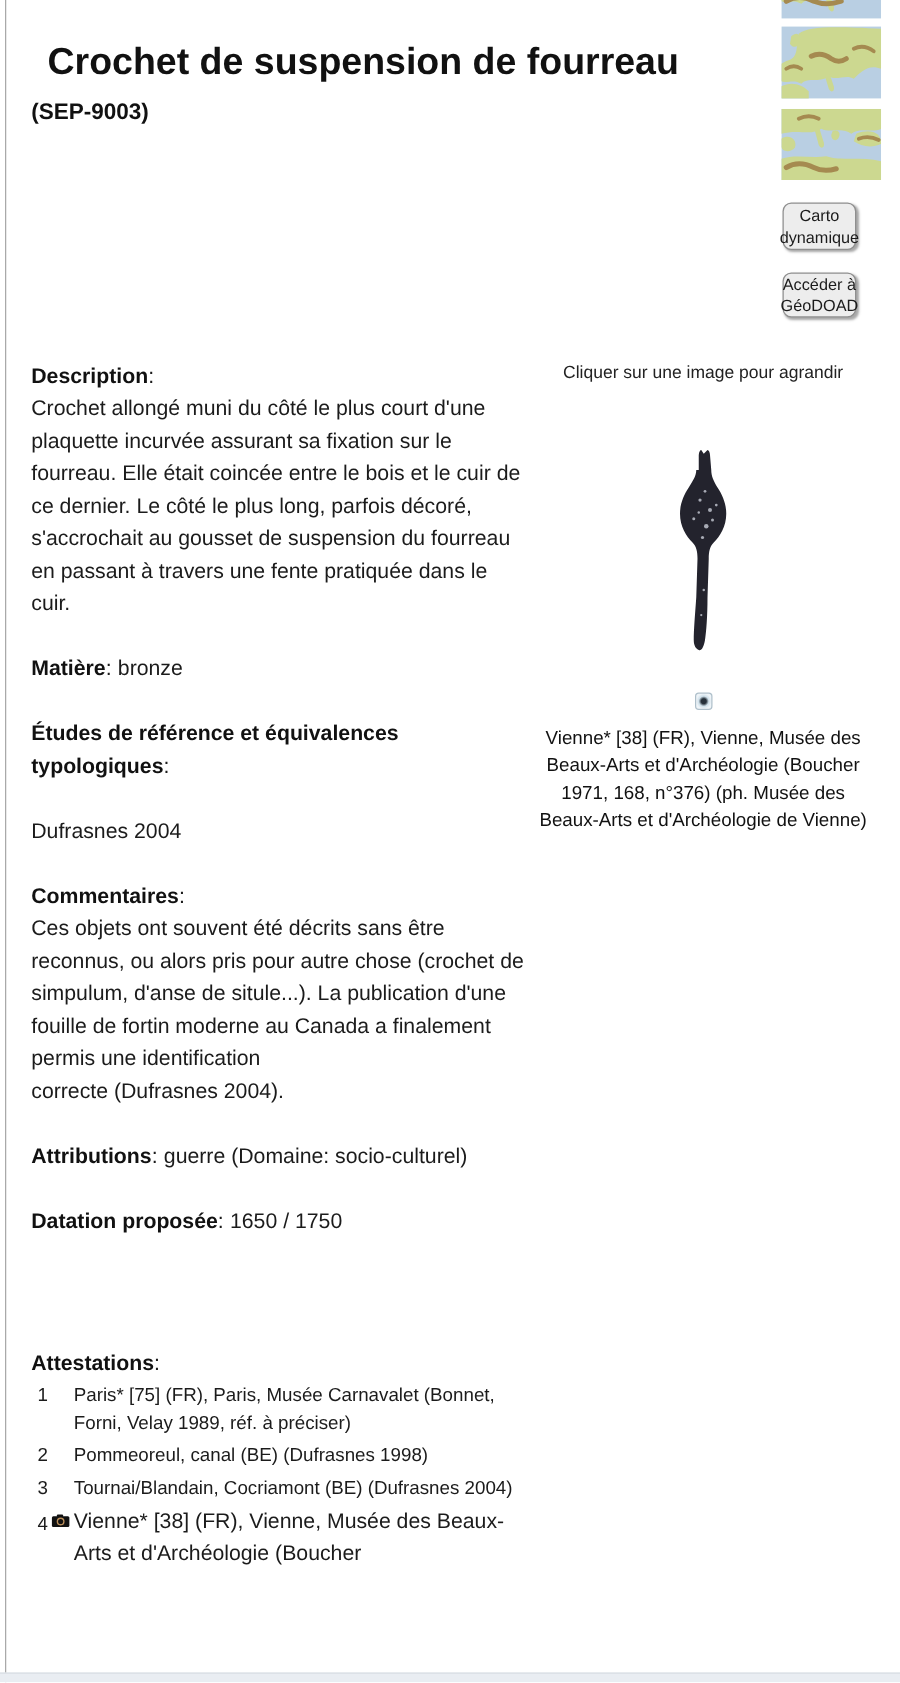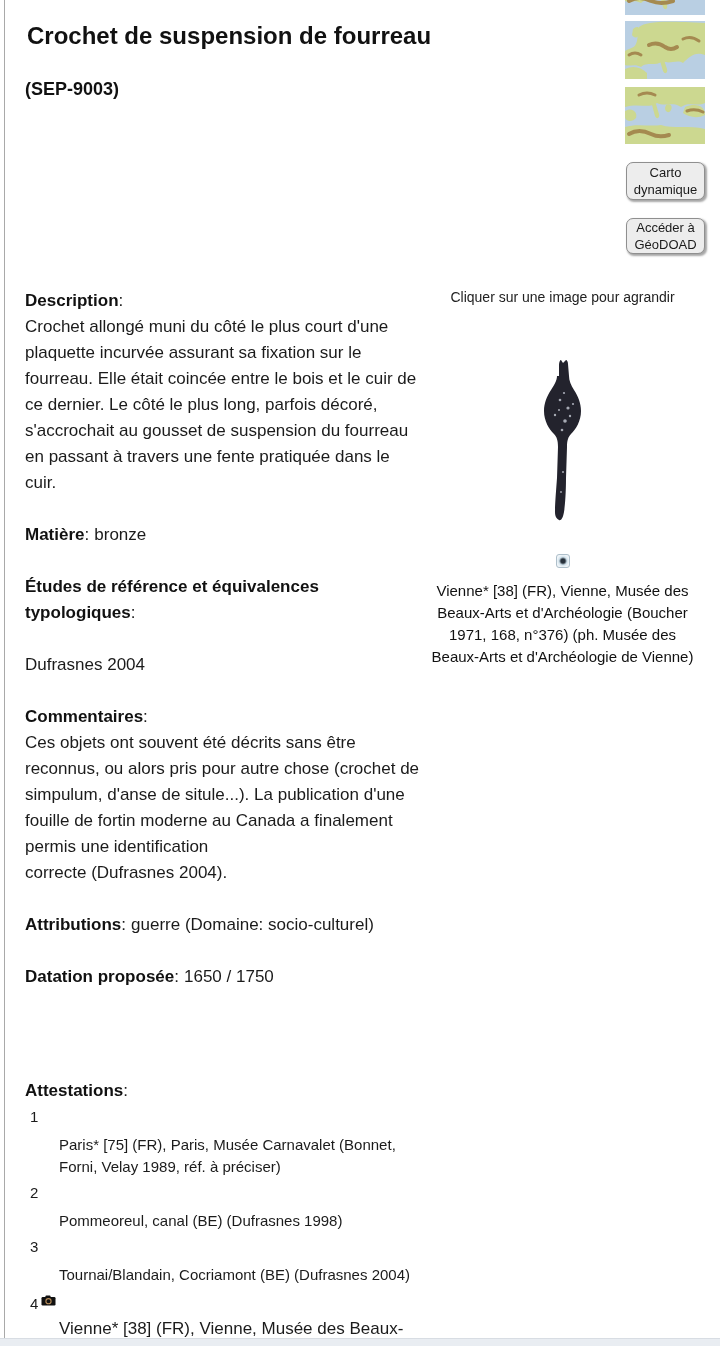--- a/index.html
+++ b/index.html
@@ -1,48 +1,48 @@
 <!DOCTYPE html>
 <html><head>
 <meta charset="utf-8">
 <style>
   html,body{margin:0;padding:0;background:#fff;}
   .page{position:relative;width:720px;height:1346px;background:#ffffff;overflow:hidden;
         font-family:"Liberation Sans", sans-serif;color:#1b1b1b;}
   .vline{position:absolute;left:4px;top:0;width:1px;height:1346px;background:#a9a9a9;}
 
-  .title{position:absolute;left:25px;top:20px;margin:2px;font-size:24px;font-weight:700;color:#111;}
+  .title{position:absolute;left:25px;top:20px;margin:13px;font-size:30px;font-weight:700;color:#111;}
   .code{position:absolute;left:25px;top:79px;font-size:18px;font-weight:700;color:#111;}
 
   
   .maps-col{position:absolute;left:625px;top:0;width:80px;}
   .map{width:80px;height:58px;overflow:hidden;cursor:pointer;}
   .map svg{display:block;}
   .map-clip{width:80px;height:15px;overflow:hidden;position:relative;cursor:pointer;}
   .map-clip svg{position:absolute;top:-43px;left:0;}
   .gap1{margin-top:6px;}  .gap2{margin-top:8px;height:57px;}
   .btn{display:flex;align-items:center;justify-content:center;text-align:center;
-       width:79px;min-height:38px;margin:18px 0 0 1px;padding:0 3px;box-sizing:border-box;
+       width:59px;min-height:38px;margin:18px 0 0 1px;padding:0 3px;box-sizing:border-box;
        background:#ededed;border:1px solid #8f8f8f;border-radius:7px;
        box-shadow:1.5px 1.5px 2px rgba(0,0,0,.35);
        font-family:"Liberation Sans", sans-serif;font-size:13px;line-height:17px;color:#1b1b1b;cursor:pointer;}
   .btn2{min-height:36px;}
 
   
   .left-col{position:absolute;left:25px;top:288px;width:396px;font-size:17px;line-height:26px;}
   .lbl{font-weight:700;color:#111;}
   .para{white-space:pre-wrap;}
   .val{margin-left:5px;}
   .m26{margin-top:26px;}
   .m88{margin-top:88px;}
   .att-list{margin-top:2px;font-size:15px;line-height:22px;}
   .att-row{display:flex;margin-top:4px;}
   .att-row:first-child{margin-top:0;}
   .att-num{flex:0 0 34px;display:flex;align-items:flex-start;gap:3px;padding-left:5px;box-sizing:border-box;}
-  .att-text{flex:1;margin-top:28px;}
+  .att-text{flex:1;}
   .att-big{font-size:17px;line-height:26px;margin-top:2px;}
   .att-big .att-num{font-size:15px;padding-top:3px;}
   .cam{margin-top:4px;}
 
   
   .right-col{position:absolute;left:425px;top:290px;width:275px;text-align:center;}
   .hint{font-size:14px;line-height:14px;color:#222;}
   .figure{margin-top:56px;height:162px;display:flex;justify-content:center;cursor:pointer;}
   .thumb{width:12px;height:12px;margin:32px auto 0;border:1px solid #aebfca;border-radius:3px;
          background:radial-gradient(circle at 50% 50%, #26303a 0 2px, #cfe0ea 4px, #eef4f8 6px);cursor:pointer;}

